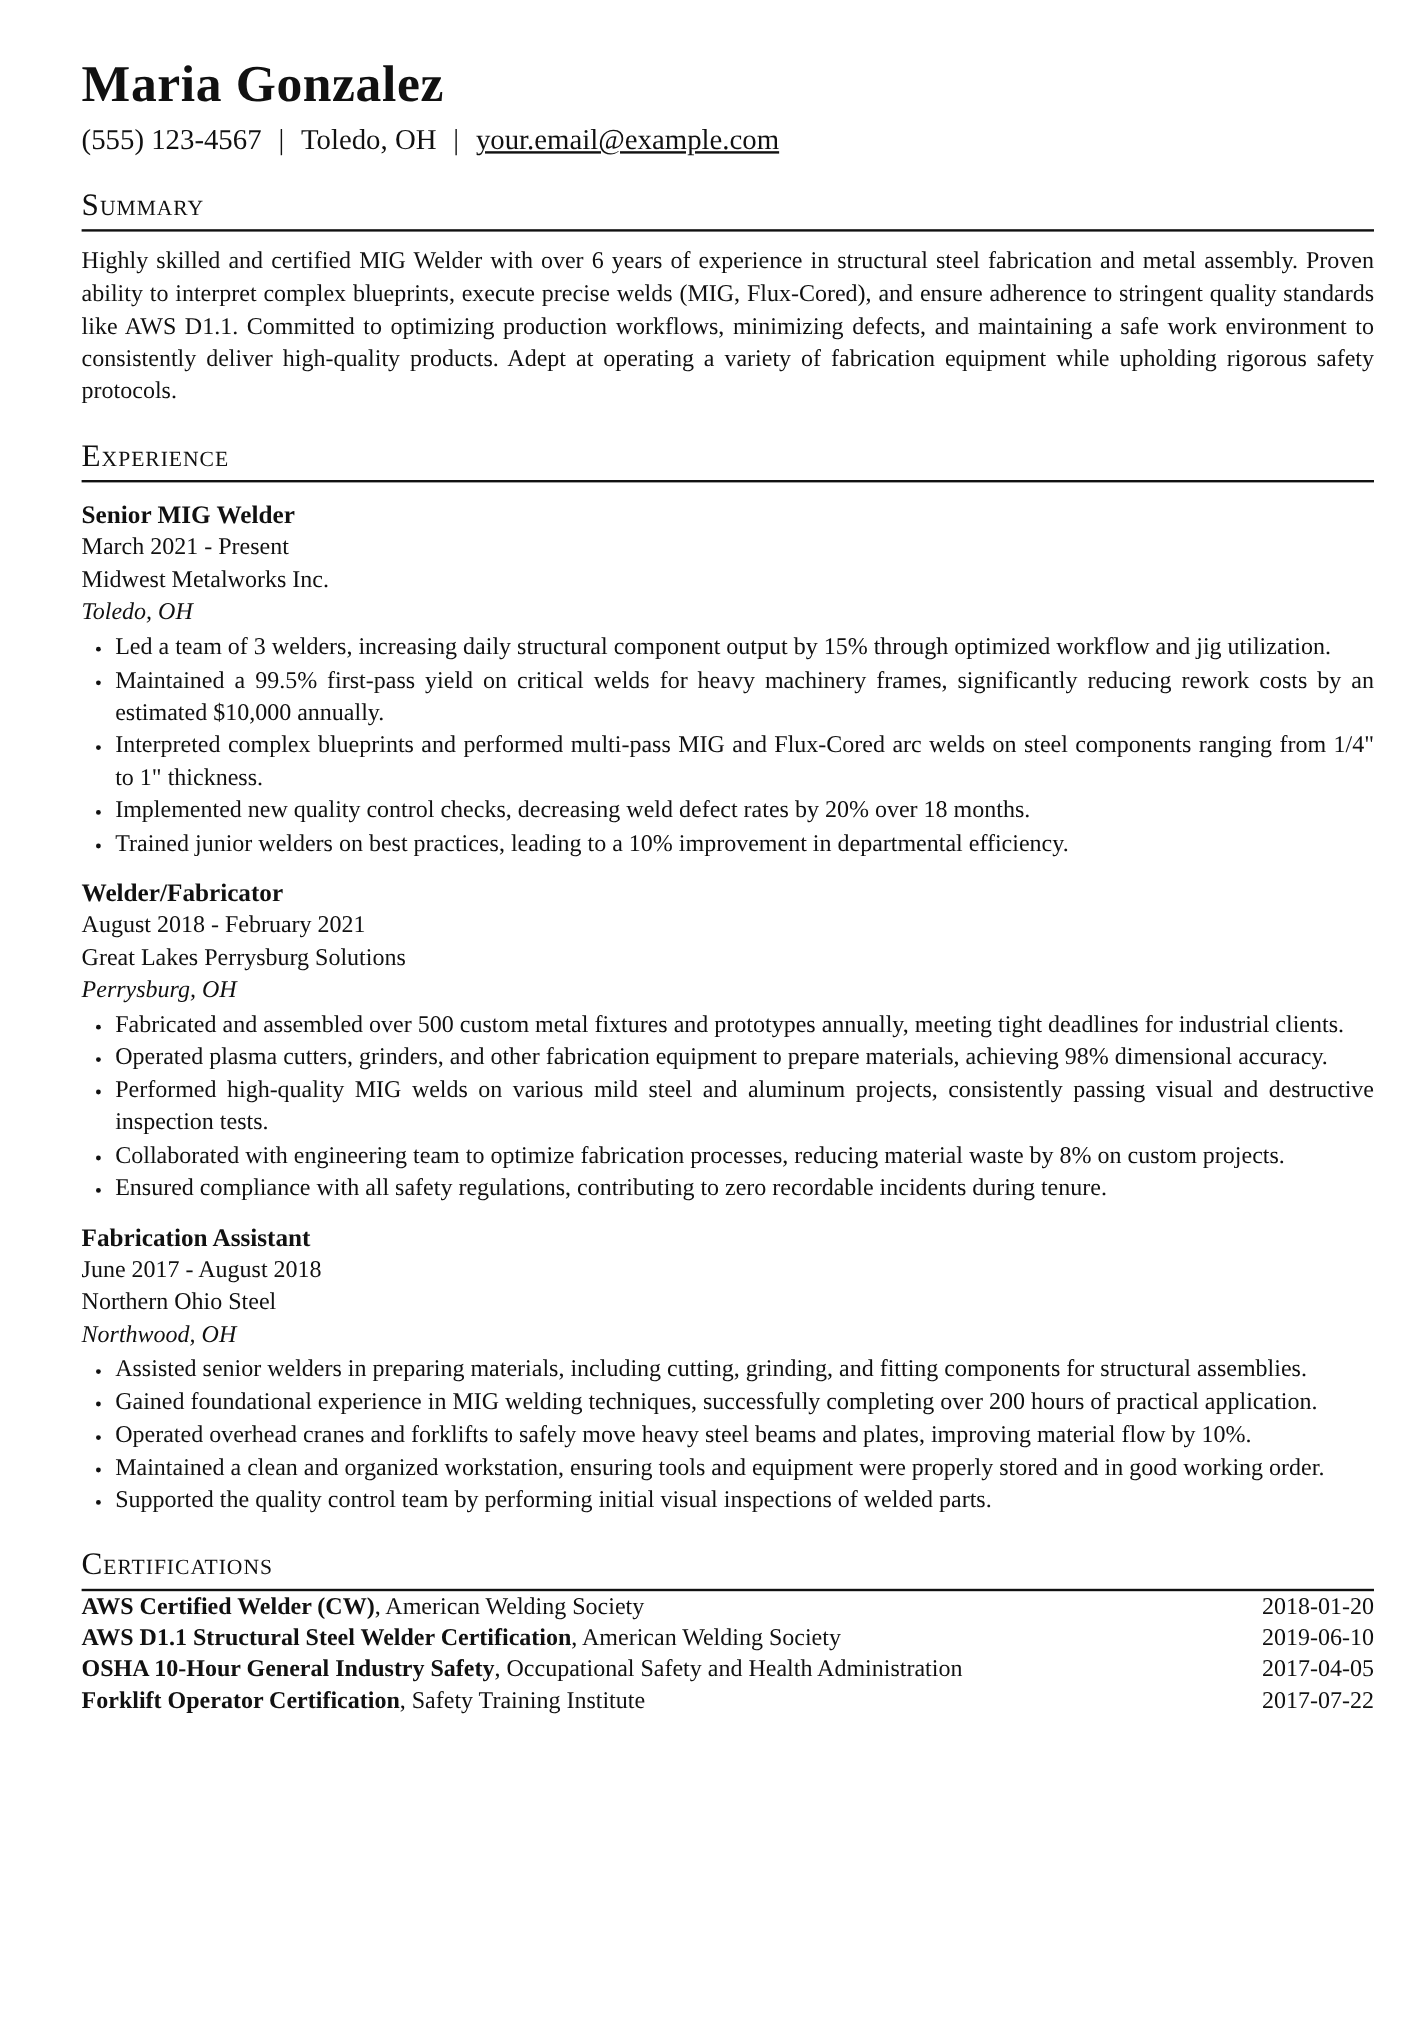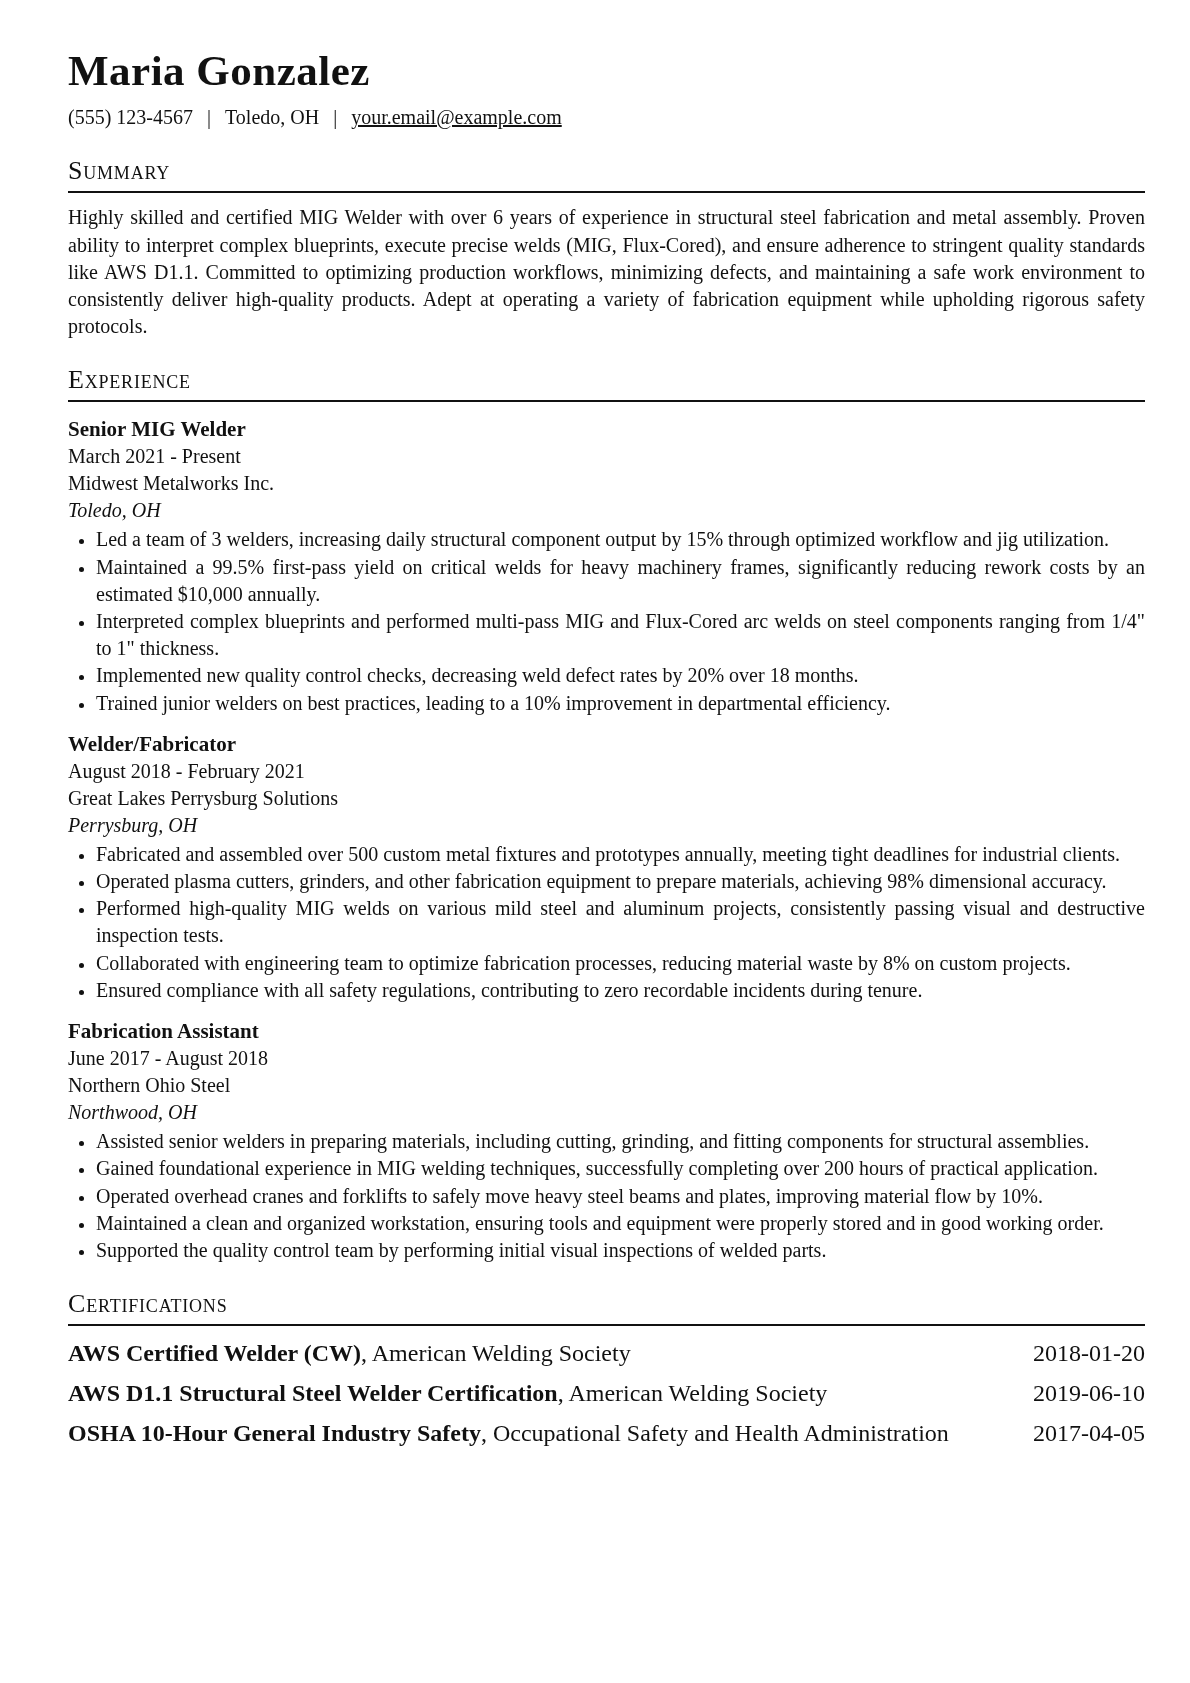--- a/index.html
+++ b/index.html
@@ -20,21 +20,21 @@
   }
   
   .name {
     font-size: 43px;
     font-weight: bold;
     letter-spacing: 0.5px;
     line-height: 1.15;
   }
   .contact-line {
     margin-top: 8px;
-    font-size: 20px;
+    font-size: 24px;
     line-height: 28px;
   }
   .contact-sep {
     display: inline-block;
     margin: 0 14px;
   }
   .email-link {
     color: #111111;
     text-decoration: underline;
     cursor: pointer;
@@ -79,22 +79,22 @@
     line-height: 27.2px;
     text-align: justify;
     padding-left: 1px;
   }
   ul.bullets li::marker { font-size: 16px; }
   
   .cert-row {
     display: flex;
     justify-content: space-between;
     align-items: flex-start;
-    margin-top: 14px;
-    font-size: 24px;
+    margin-top: 0;
+    font-size: 20px;
     line-height: 26px;
   }
   .cert-row:first-of-type { margin-top: 16px; }
   .cert-left { padding-right: 20px; }
   .cert-name { font-weight: bold; }
   .cert-date { white-space: nowrap; }
 </style>
 </head>
 <body>
 
@@ -181,15 +181,19 @@
     <div class="cert-row">
       <span class="cert-left"><span class="cert-name">AWS D1.1 Structural Steel Welder Certification</span><span>, </span><span>American Welding Society</span></span>
       <span class="cert-date">2019-06-10</span>
     </div>
 
     <div class="cert-row">
       <span class="cert-left"><span class="cert-name">OSHA 10-Hour General Industry Safety</span><span>, </span><span>Occupational Safety and Health Administration</span></span>
       <span class="cert-date">2017-04-05</span>
     </div>
 
+    <div class="cert-row">
+      <span class="cert-left"><span class="cert-name">Forklift Operator Certification</span><span>, </span><span>Safety Training Institute</span></span>
+      <span class="cert-date">2017-07-22</span>
+    </div>
   </div>
 
 </div>
 
 </body></html>

